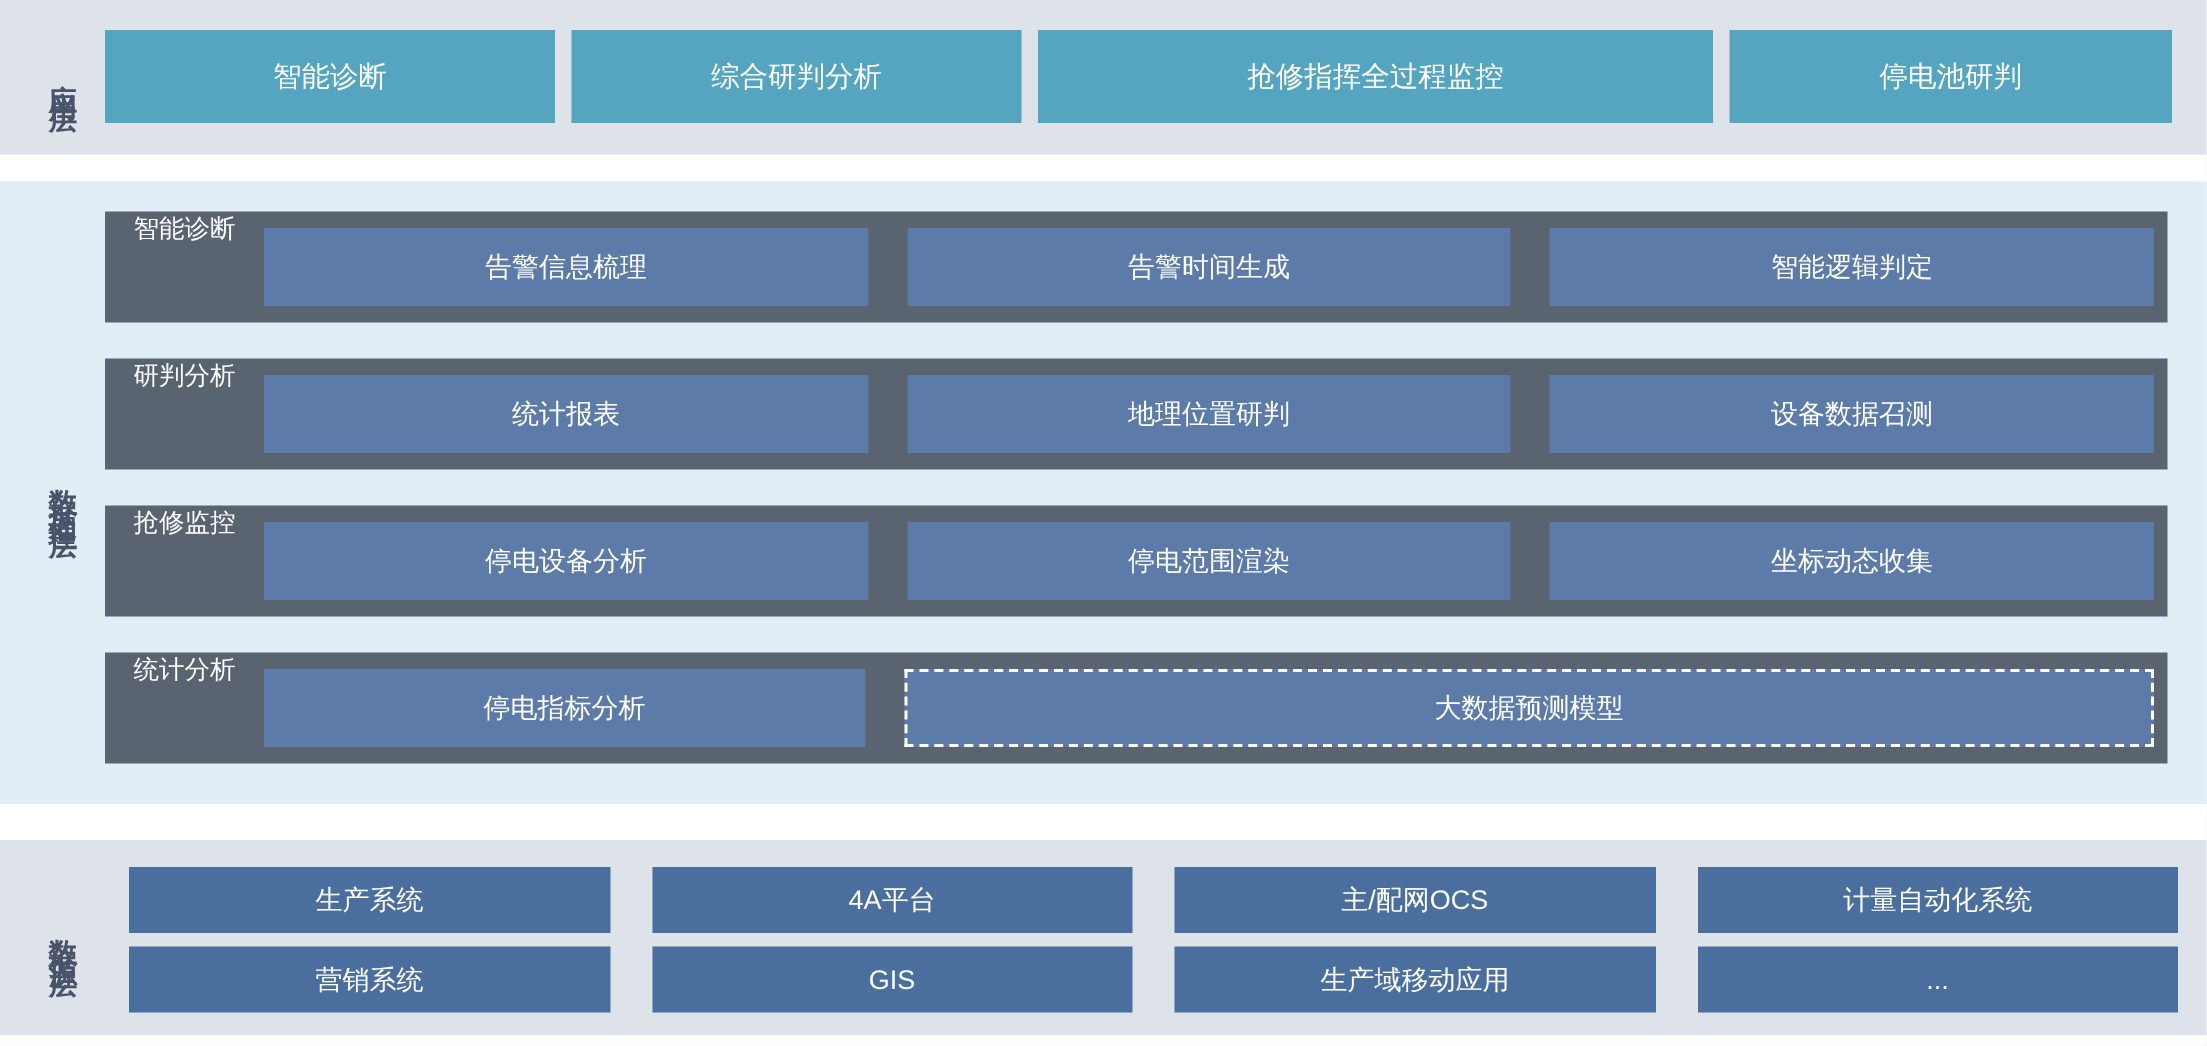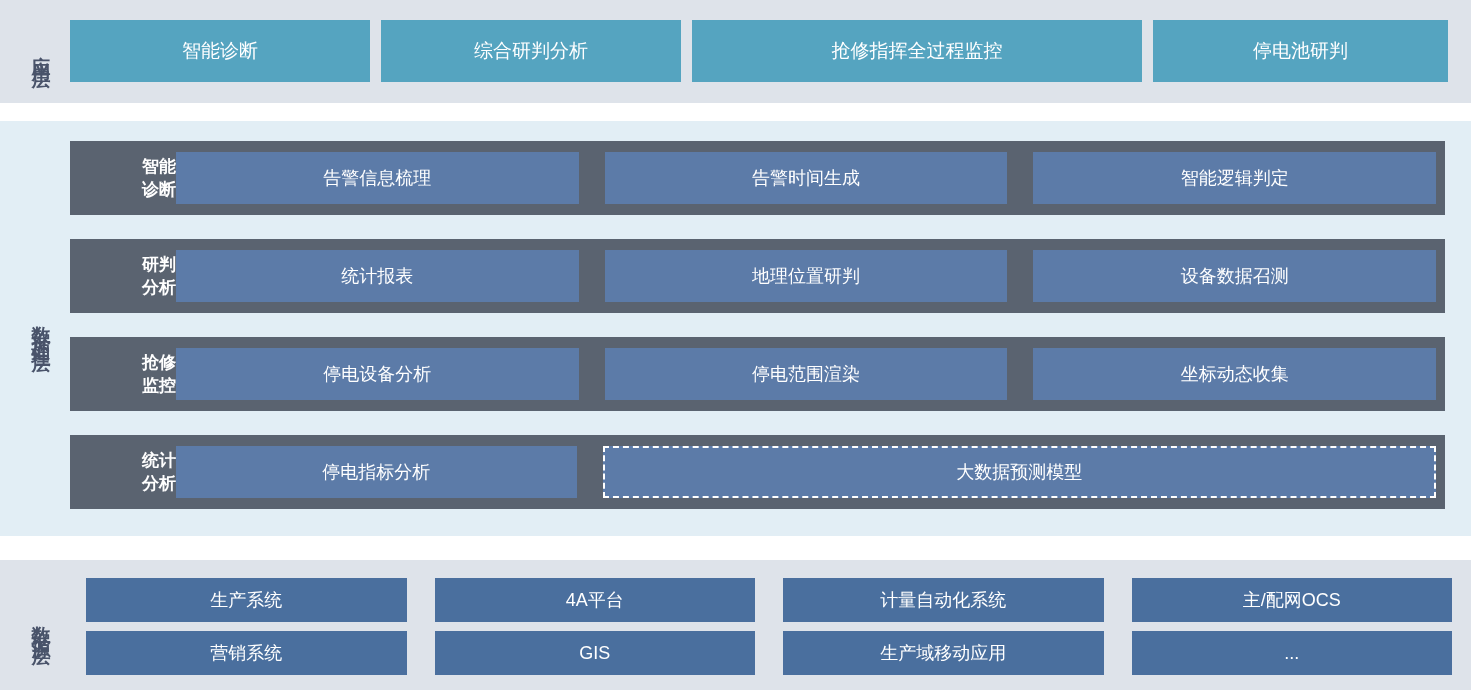--- a/index.html
+++ b/index.html
@@ -41,23 +41,23 @@
   }
   .tw1{width:300px;} .tw2{width:300px;} .tw3{width:450px;} .tw4{width:295px;}
 
   
   .proc-rows{position:absolute;left:70px;top:20px;width:1375px;}
   .proc-row{
     width:1375px;height:74px;background:var(--slate);
     margin-bottom:24px;display:flex;box-sizing:border-box;
   }
   .proc-row-label{
-    flex:0 0 106px;display:flex;flex-direction:column;
-    align-items:flex-end;justify-content:center;
-    color:#fff;font-size:17px;font-weight:bold;line-height:23px;
+    flex:0 0 106px;display:flex;flex-direction:row;
+    align-items:flex-start;justify-content:center;
+    color:#fff;font-size:17px;font-weight:normal;line-height:23px;
   }
   .proc-row-boxes{
     flex:1;display:flex;gap:26px;
     padding:11px 9px 11px 0;box-sizing:border-box;
   }
   .blue-box{
     flex:1;background:var(--midbox);
     display:flex;align-items:center;justify-content:center;
     color:#fff;font-size:18px;box-sizing:border-box;
   }
@@ -140,22 +140,22 @@
 
     </div>
   </section>
 
   <section class="band band-bottom">
     <div class="band-label">数据源层</div>
     <div class="src-rows">
       <div class="src-row">
         <div class="src-box">生产系统</div>
         <div class="src-box">4A平台</div>
+        <div class="src-box">主/配网OCS</div>
         <div class="src-box">计量自动化系统</div>
-        <div class="src-box">主/配网OCS</div>
       </div>
       <div class="src-row">
         <div class="src-box">营销系统</div>
         <div class="src-box">GIS</div>
         <div class="src-box">生产域移动应用</div>
         <div class="src-box">...</div>
       </div>
     </div>
   </section>
 

